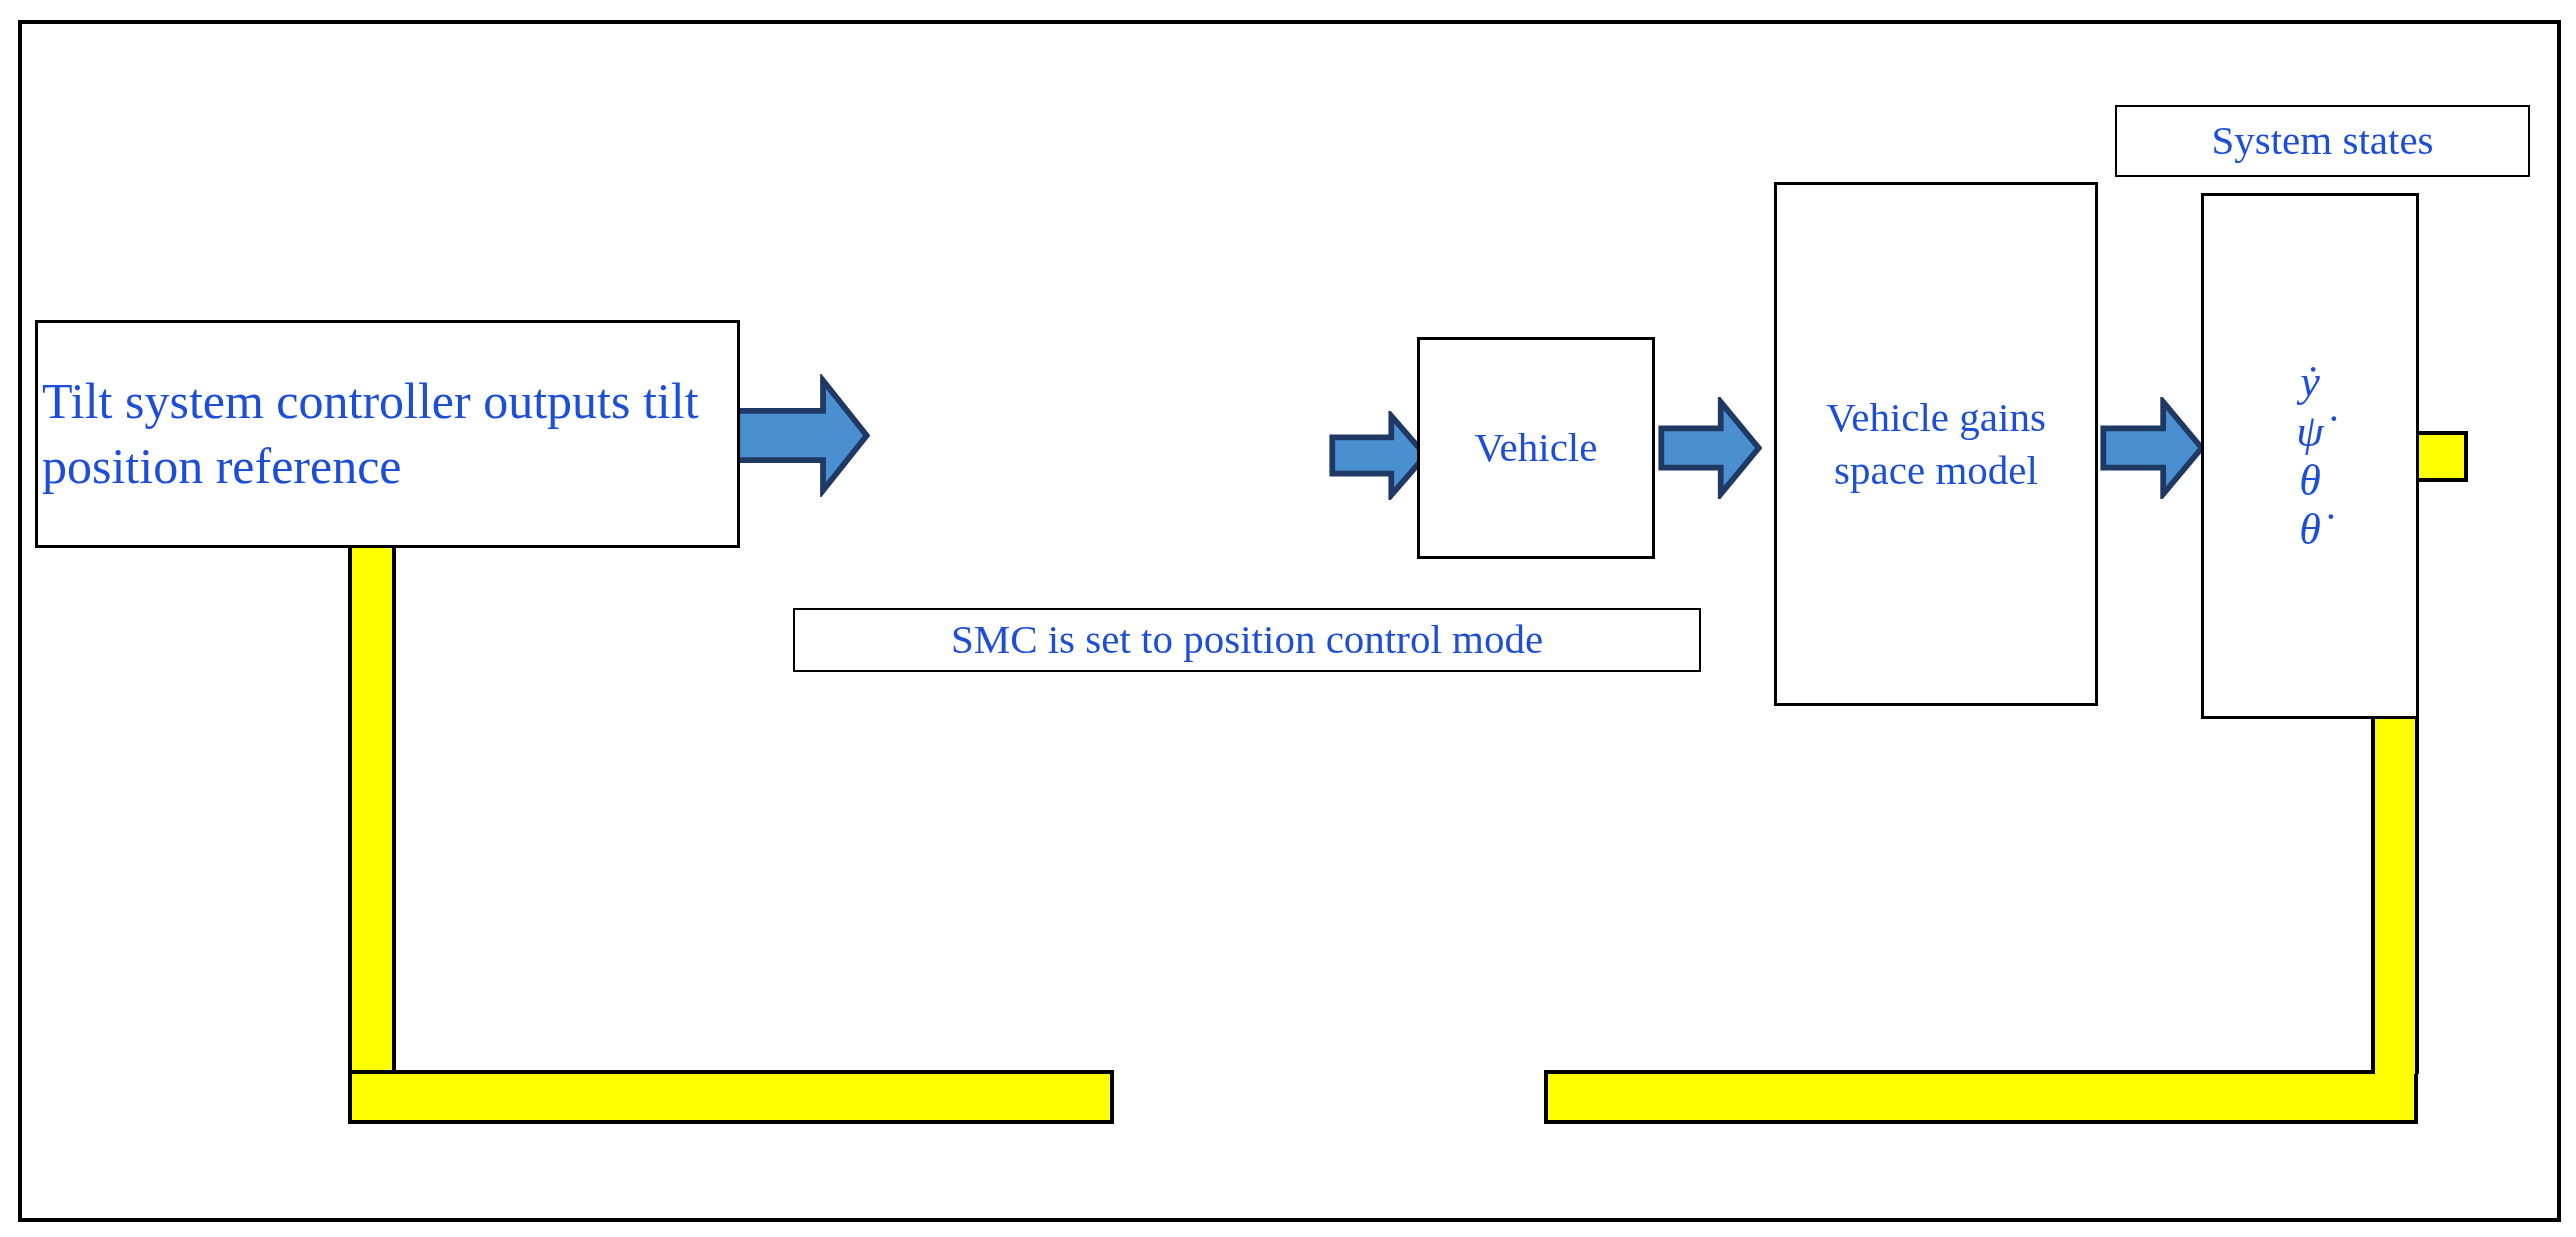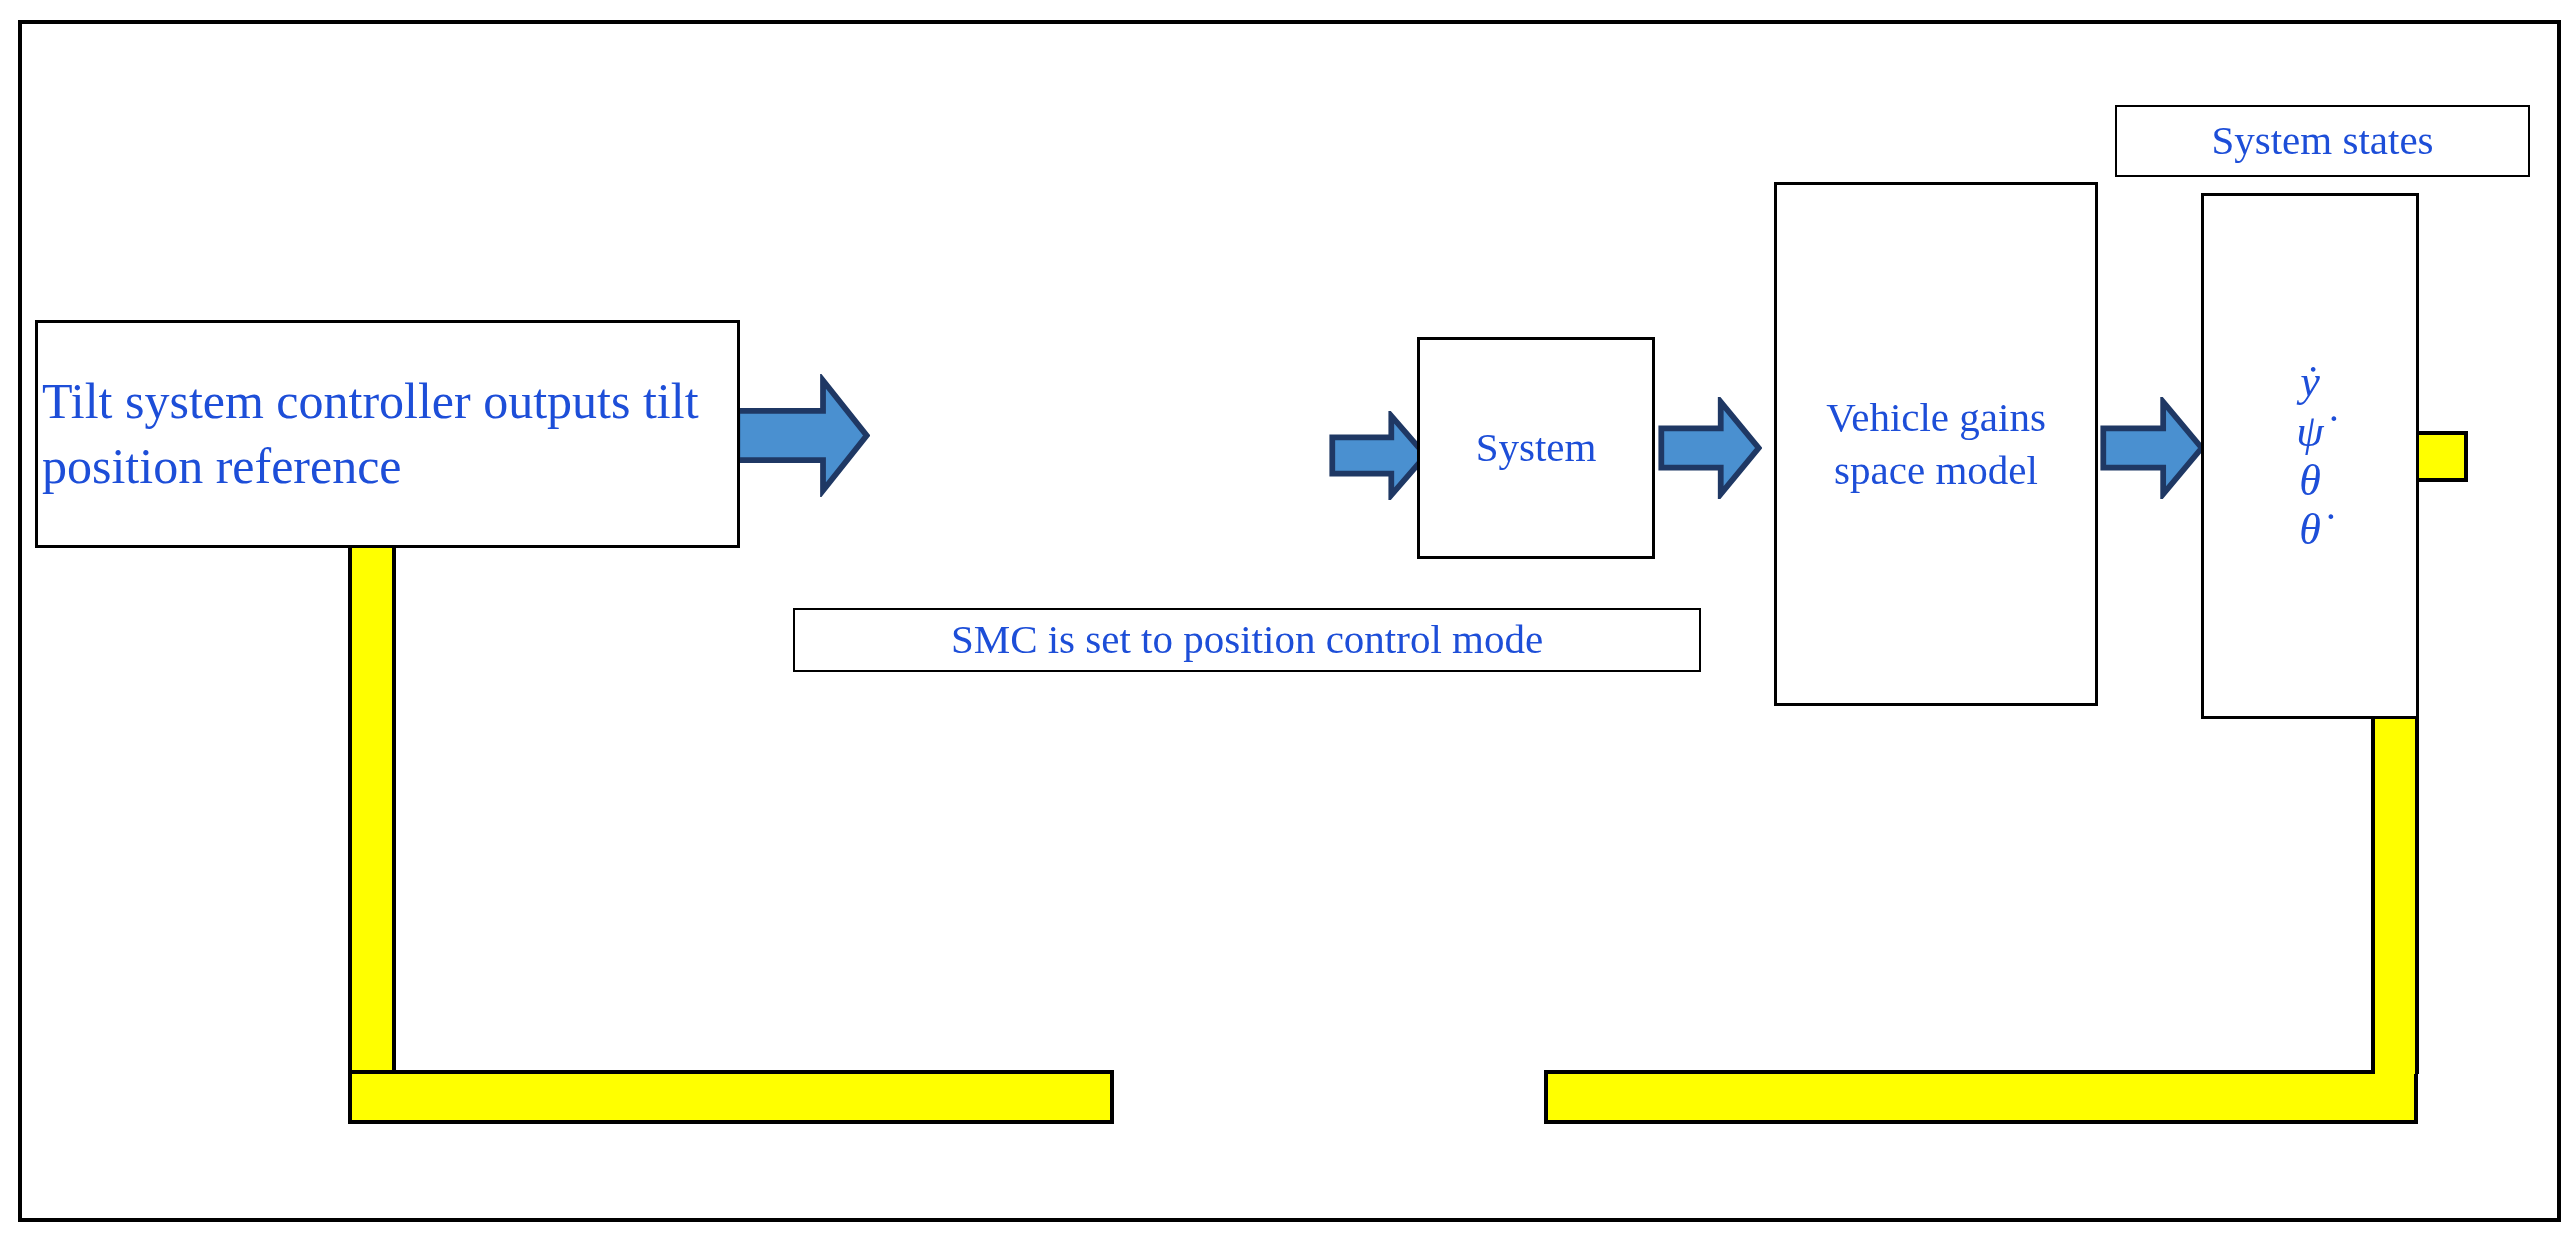--- a/index.html
+++ b/index.html
@@ -100,21 +100,21 @@
       <polygon points="4,38 77,38 77,6 124,62 77,118 77,86 4,86" fill="#4A90D0" stroke="#1F3864" stroke-width="7" stroke-linejoin="miter"></polygon>
     </svg>
   </div>
 
   <div class="box box-ctrl">
     <span class="txt">Tilt system controller outputs tilt position reference</span>
   </div>
 
 
   <div class="box box-gearbox">
-    <span class="txt">System</span>
+    <span class="txt">Vehicle</span>
   </div>
 
   <div class="box box-vehicle">
     <span class="txt">Vehicle gains space model</span>
   </div>
 
   <div class="box box-states">
     <div class="state-stack">
       <span>ẏ</span>
       <span>ψ̇</span>

